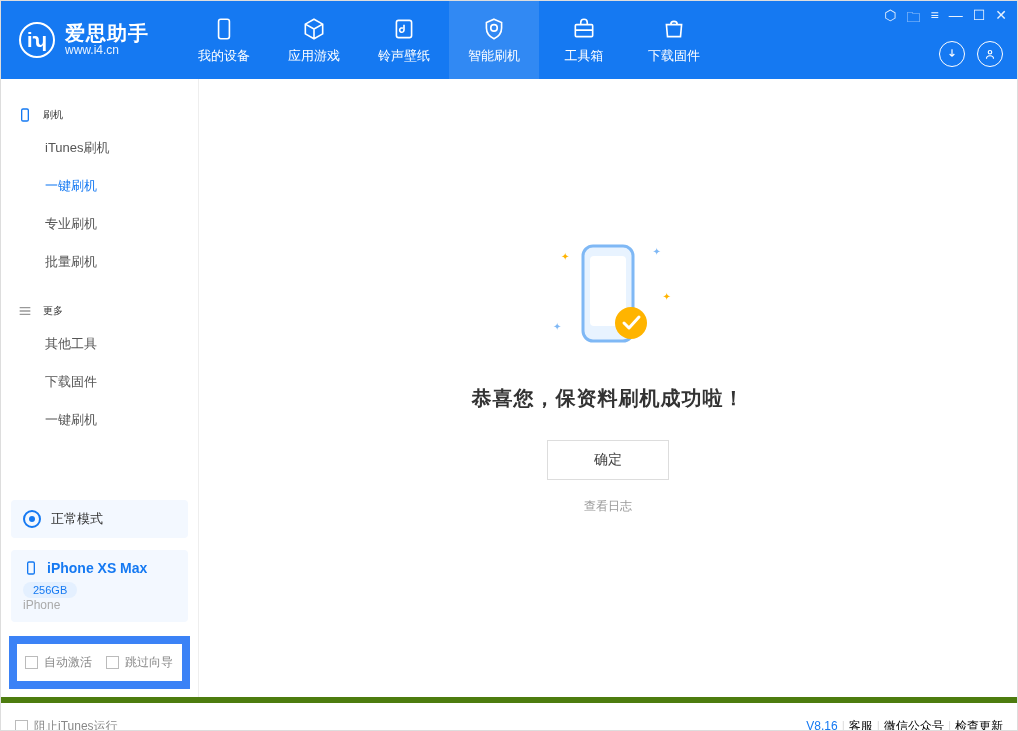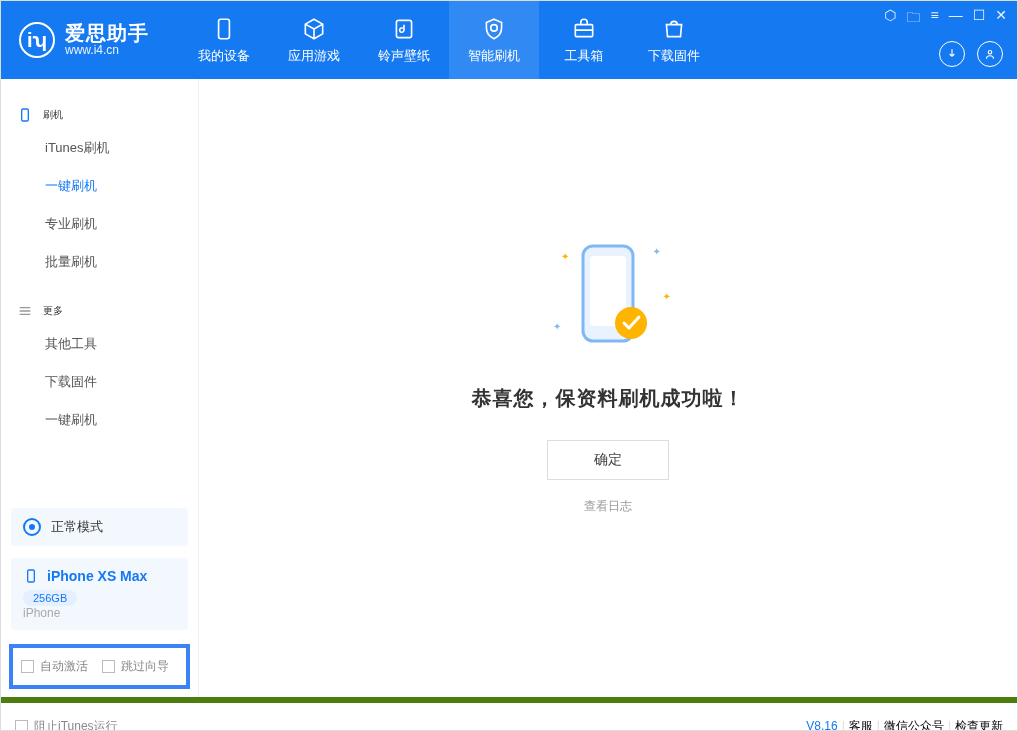--- a/index.html
+++ b/index.html
@@ -35,21 +35,21 @@
 .mode-box { margin: 6px 10px; background: #f3f8ff; border-radius: 4px; padding: 10px 12px; display: flex; align-items: center; color: #333; font-size: 13px; }
 .mode-box .mode-icon { width: 18px; height: 18px; border: 2px solid #1579f2; border-radius: 50%; margin-right: 10px; position: relative; }
 .mode-box .mode-icon::after { content:""; position:absolute; width:6px; height:6px; background:#1579f2; border-radius:50%; top:4px; left:4px; }
 
 .device-box { margin: 6px 10px 10px; background: #f3f8ff; border-radius: 4px; padding: 10px 12px; color: #333; font-size: 13px; }
 .device-box .dev-name { color: #1579f2; font-weight: bold; font-size: 14px; display:flex; align-items:center; }
 .device-box .dev-name svg { margin-right:8px; }
 .badge { display: inline-block; background: #e4f0ff; color: #1579f2; font-size: 11px; border-radius: 10px; padding: 2px 10px; margin-top: 6px; }
 .dev-type { color: #aaa; font-size: 12px; }
 
-.opts-row { border: 4px solid #3b82f6; margin: 4px 8px 8px; padding: 10px 8px; display: flex; gap: 14px; font-size: 12px; color: #888; }
+.opts-row { border: 8px solid #3b82f6; margin: 4px 8px 8px; padding: 10px 8px; display: flex; gap: 14px; font-size: 12px; color: #888; }
 .chk { display: flex; align-items: center; gap: 6px; cursor: pointer; }
 .chk .box { width: 13px; height: 13px; border: 1px solid #bbb; background: #fff; }
 
 .content { flex: 1; display: flex; flex-direction: column; align-items: center; justify-content: center; }
 .illus { margin-top: -30px; position: relative; width: 130px; height: 130px; }
 .msg { font-size: 20px; color: #333; margin-top: 24px; letter-spacing: 1px; font-weight: bold; }
 .ok-btn { margin-top: 28px; border: 1px solid #ddd; background: #fff; padding: 10px 46px; font-size: 14px; color: #444; cursor: pointer; }
 .log-link { margin-top: 18px; font-size: 12px; color: #999; cursor: pointer; }
 
 .footer { height: 52px; border-top: 6px solid #4d7c0f; display: flex; align-items: center; padding: 0 14px; font-size: 12px; color: #888; }

